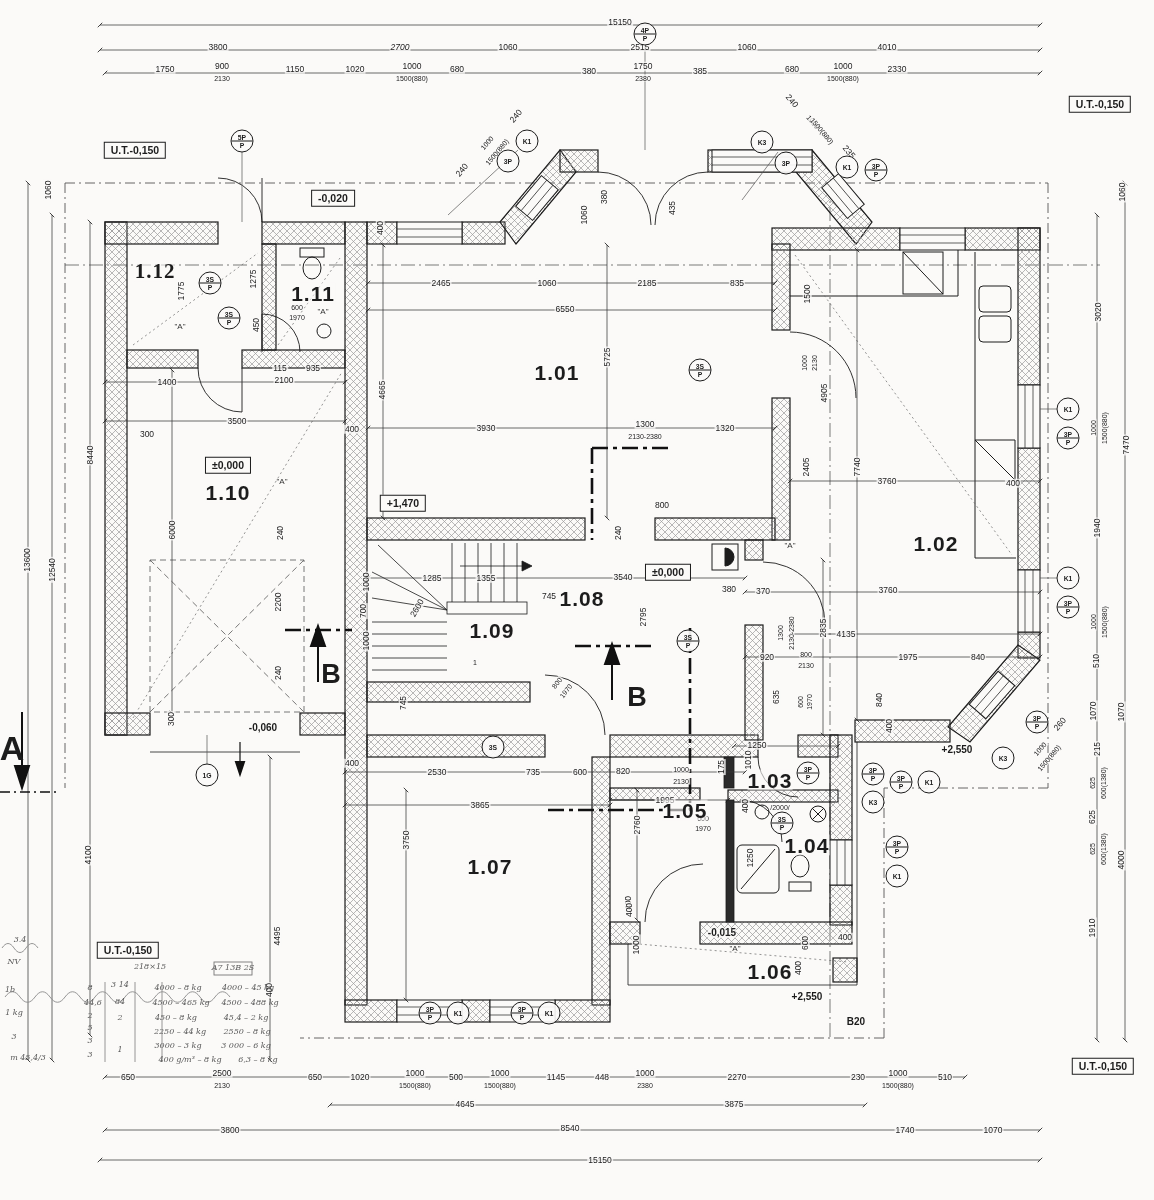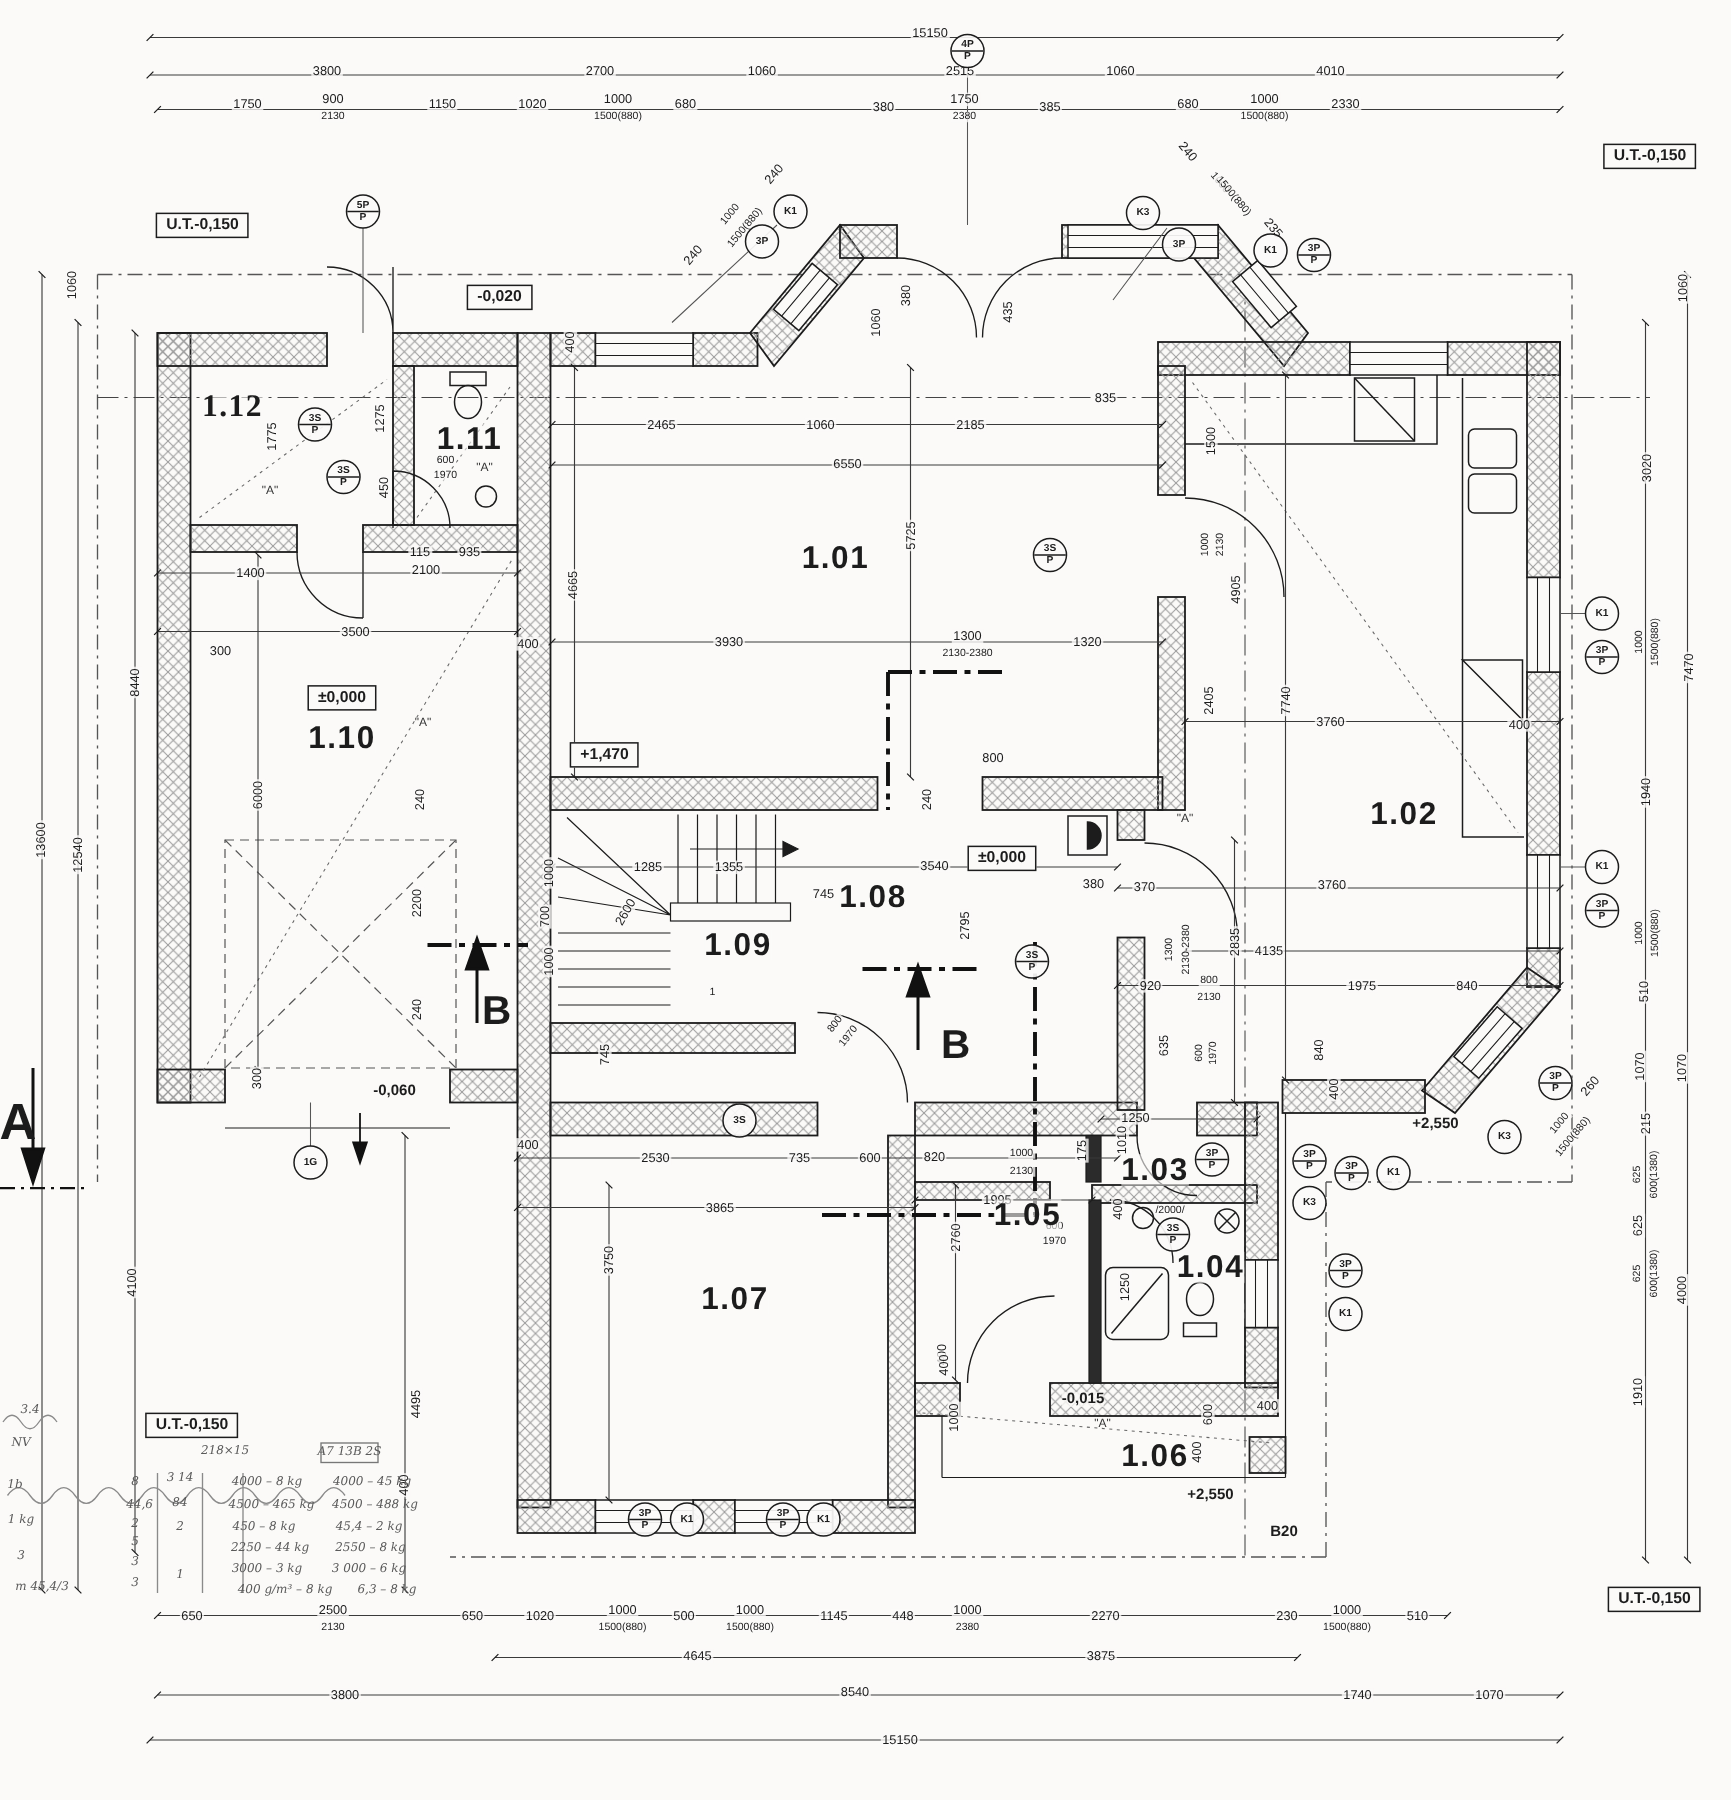--- a/index.html
+++ b/index.html
@@ -246,21 +246,21 @@
     <path d="M2,948 c4,-6 8,-6 12,0 s8,6 12,0 s8,-6 12,0"></path>
     <path d="M5,997 c5,-7 10,-7 15,0 s10,7 15,0 s10,-7 15,0 s10,7 15,0 s10,-7 15,0 s10,7 15,0 s10,-7 15,0 s10,7 15,0 s10,-7 15,0 s10,7 15,0 s10,-7 15,0 s10,7 15,0 s10,-7 15,0 s10,7 15,0 s10,-7 15,0"></path>
     <path d="M105,982 V1062 M135,982 V1062 M162,982 V1062"></path>
     <rect x="214" y="962" width="38" height="13" stroke="#777"></rect>
   </g>
 </svg>
 
 <div id="labels">
       <div class="lb dim" style="left: 620px; top: 22px; transform: translate(-50%, -50%);">15150</div>
       <div class="lb dim" style="left: 218px; top: 47px; transform: translate(-50%, -50%);">3800</div>
-      <div class="lb dim" style="left: 400px; top: 47px; transform: translate(-50%, -50%);">2700</div>
+      <div class="lb dim" style="left: 400px; top: 47px; transform: translate(-50%, -50%); font-style: italic;">2700</div>
       <div class="lb dim" style="left: 508px; top: 47px; transform: translate(-50%, -50%);">1060</div>
       <div class="lb dim" style="left: 640px; top: 47px; transform: translate(-50%, -50%);">2515</div>
       <div class="lb dim" style="left: 747px; top: 47px; transform: translate(-50%, -50%);">1060</div>
       <div class="lb dim" style="left: 887px; top: 47px; transform: translate(-50%, -50%);">4010</div>
       <div class="lb dim" style="left: 165px; top: 69px; transform: translate(-50%, -50%);">1750</div>
       <div class="lb dim" style="left: 222px; top: 66px; transform: translate(-50%, -50%);">900</div>
       <div class="lb dim" style="left: 222px; top: 78px; transform: translate(-50%, -50%); font-size: 7px;">2130</div>
       <div class="lb dim" style="left: 295px; top: 69px; transform: translate(-50%, -50%);">1150</div>
       <div class="lb dim" style="left: 355px; top: 69px; transform: translate(-50%, -50%);">1020</div>
       <div class="lb dim" style="left: 412px; top: 66px; transform: translate(-50%, -50%);">1000</div>
@@ -351,21 +351,21 @@
       <div class="lb dim" style="left: 147px; top: 434px; transform: translate(-50%, -50%);">300</div>
       <div class="lb dim" style="left: 172px; top: 530px; transform: translate(-50%, -50%) rotate(-90deg);">6000</div>
       <div class="lb dim" style="left: 280px; top: 533px; transform: translate(-50%, -50%) rotate(-90deg);">240</div>
       <div class="lb dim" style="left: 278px; top: 602px; transform: translate(-50%, -50%) rotate(-90deg);">2200</div>
       <div class="lb dim" style="left: 278px; top: 673px; transform: translate(-50%, -50%) rotate(-90deg);">240</div>
       <div class="lb dim" style="left: 352px; top: 429px; transform: translate(-50%, -50%);">400</div>
       <div class="lb dim" style="left: 171px; top: 719px; transform: translate(-50%, -50%) rotate(-90deg);">300</div>
       <div class="lb dim" style="left: 441px; top: 283px; transform: translate(-50%, -50%);">2465</div>
       <div class="lb dim" style="left: 547px; top: 283px; transform: translate(-50%, -50%);">1060</div>
       <div class="lb dim" style="left: 647px; top: 283px; transform: translate(-50%, -50%);">2185</div>
-      <div class="lb dim" style="left: 737px; top: 265px; transform: translate(-50%, -50%);">835</div>
+      <div class="lb dim" style="left: 737px; top: 283px; transform: translate(-50%, -50%);">835</div>
       <div class="lb dim" style="left: 565px; top: 309px; transform: translate(-50%, -50%);">6550</div>
       <div class="lb dim" style="left: 607px; top: 357px; transform: translate(-50%, -50%) rotate(-90deg);">5725</div>
       <div class="lb dim" style="left: 382px; top: 390px; transform: translate(-50%, -50%) rotate(-90deg);">4665</div>
       <div class="lb dim" style="left: 486px; top: 428px; transform: translate(-50%, -50%);">3930</div>
       <div class="lb dim" style="left: 645px; top: 424px; transform: translate(-50%, -50%);">1300</div>
       <div class="lb dim" style="left: 645px; top: 436px; transform: translate(-50%, -50%); font-size: 7px;">2130-2380</div>
       <div class="lb dim" style="left: 725px; top: 428px; transform: translate(-50%, -50%);">1320</div>
       <div class="lb dim" style="left: 662px; top: 505px; transform: translate(-50%, -50%);">800</div>
       <div class="lb dim" style="left: 618px; top: 533px; transform: translate(-50%, -50%) rotate(-90deg);">240</div>
       <div class="lb dim" style="left: 807px; top: 294px; transform: translate(-50%, -50%) rotate(-90deg);">1500</div>

